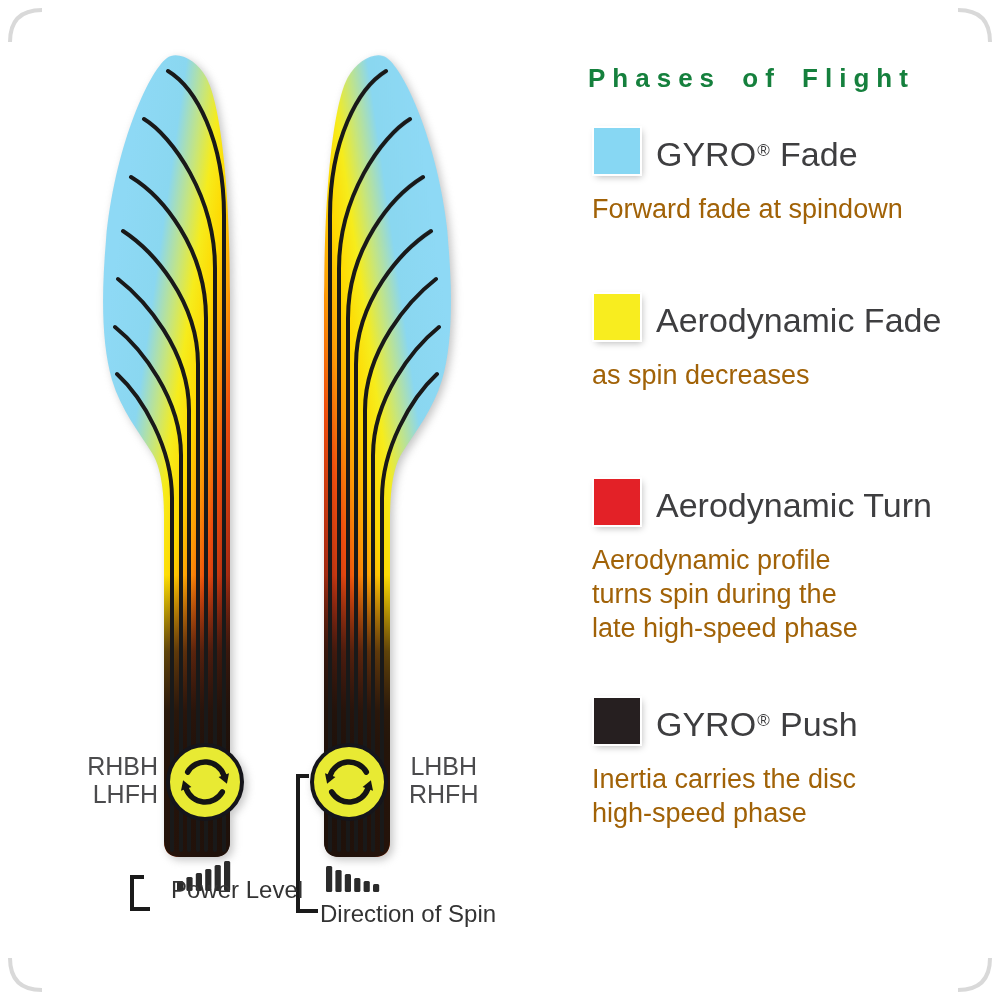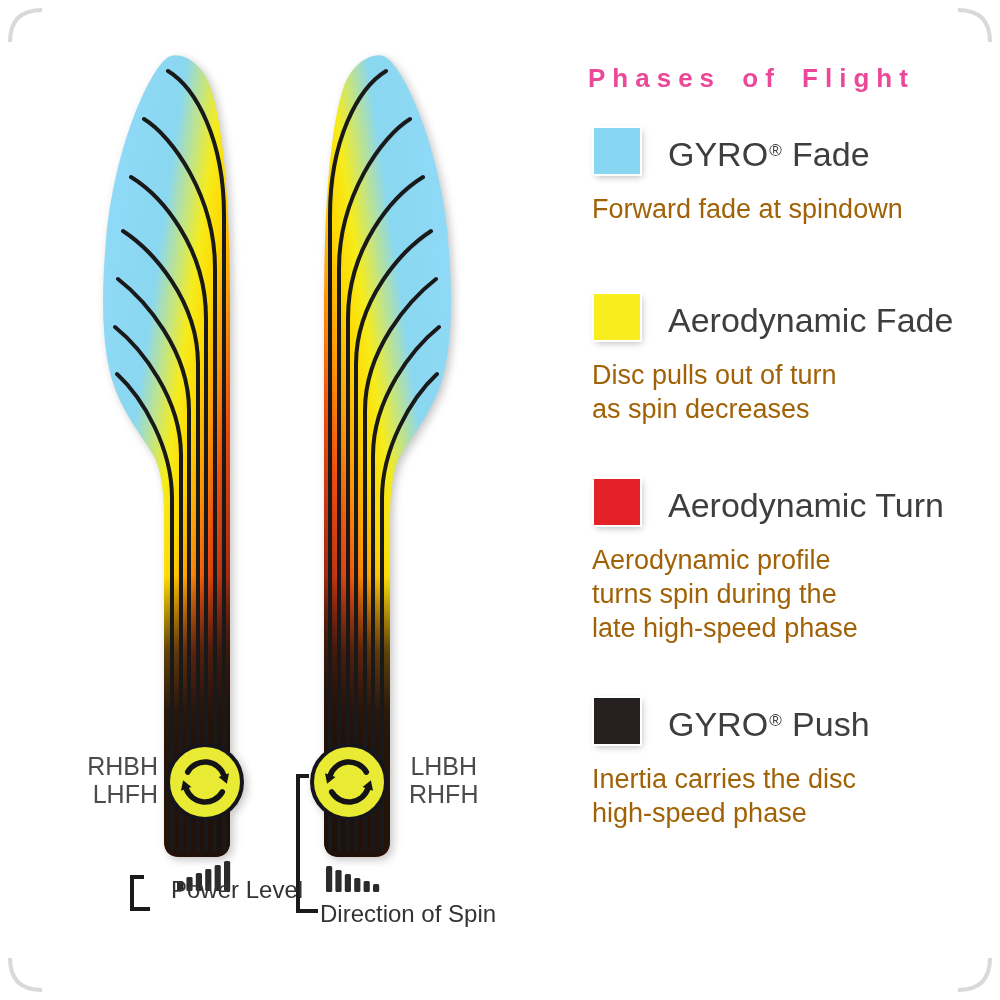--- a/index.html
+++ b/index.html
@@ -4,27 +4,27 @@
 <style>
   html,body{margin:0;padding:0;background:#fff;}
   body{
     position:relative;width:1000px;height:1000px;overflow:hidden;
     font-family:"Liberation Sans",sans-serif;
     -webkit-font-smoothing:antialiased;
   }
   svg{position:absolute;left:0;top:0;}
   .title{
     position:absolute;left:588px;top:63px;font-size:26px;font-weight:bold;
-    letter-spacing:7px;word-spacing:7px;color:#ec4899;white-space:nowrap;
+    letter-spacing:7px;word-spacing:7px;color:#15803d;white-space:nowrap;
   }
   .leg-row{position:absolute;left:590px;width:410px;}
   .swatch{position:absolute;left:4px;top:0;width:46px;height:46px;
           box-shadow:0 0 0 2px #fff,2px 3px 7px rgba(0,0,0,.28);}
   .leg-label{position:absolute;left:66px;top:0;height:46px;line-height:46px;
-             font-size:34px;color:#3E3E40;white-space:nowrap;margin-left:12px;}
+             font-size:34px;color:#3E3E40;white-space:nowrap;}
   .reg{font-size:0.5em;vertical-align:0.6em;margin:0 1px;}
   .leg-desc{position:absolute;left:2px;top:64px;font-size:27px;line-height:34px;
             color:#a16207;white-space:nowrap;}
   .throw{position:absolute;font-size:25px;line-height:28px;color:#4B4B4D;}
   #throw-left{left:58px;top:752px;width:100px;text-align:right;}
   #throw-right{left:409px;top:752px;text-align:center;}
   .blabel{position:absolute;font-size:24px;color:#333;white-space:nowrap;}
   #power-label{left:148px;top:876px;margin-left:23px;}
   #spin-label{left:320px;top:900px;}
 </style>
@@ -130,21 +130,20 @@
   <div class="leg-label"><span>GYRO</span><span class="reg">®</span><span> Fade</span></div>
   <div class="leg-desc">
     <div>Forward fade at spindown</div>
   </div>
 </div>
 
 <div class="leg-row" style="top:294px">
   <div class="swatch" style="background: rgb(248, 237, 31);"></div>
   <div class="leg-label"><span>Aerodynamic Fade</span><span class="reg"></span><span></span></div>
   <div class="leg-desc">
-    <div>Disc pulls out of turn</div>
     <div>as spin decreases</div>
   </div>
 </div>
 
 <div class="leg-row" style="top:479px">
   <div class="swatch" style="background: rgb(227, 33, 39);"></div>
   <div class="leg-label"><span>Aerodynamic Turn</span><span class="reg"></span><span></span></div>
   <div class="leg-desc">
     <div>Aerodynamic profile</div>
     <div>turns spin during the</div>

